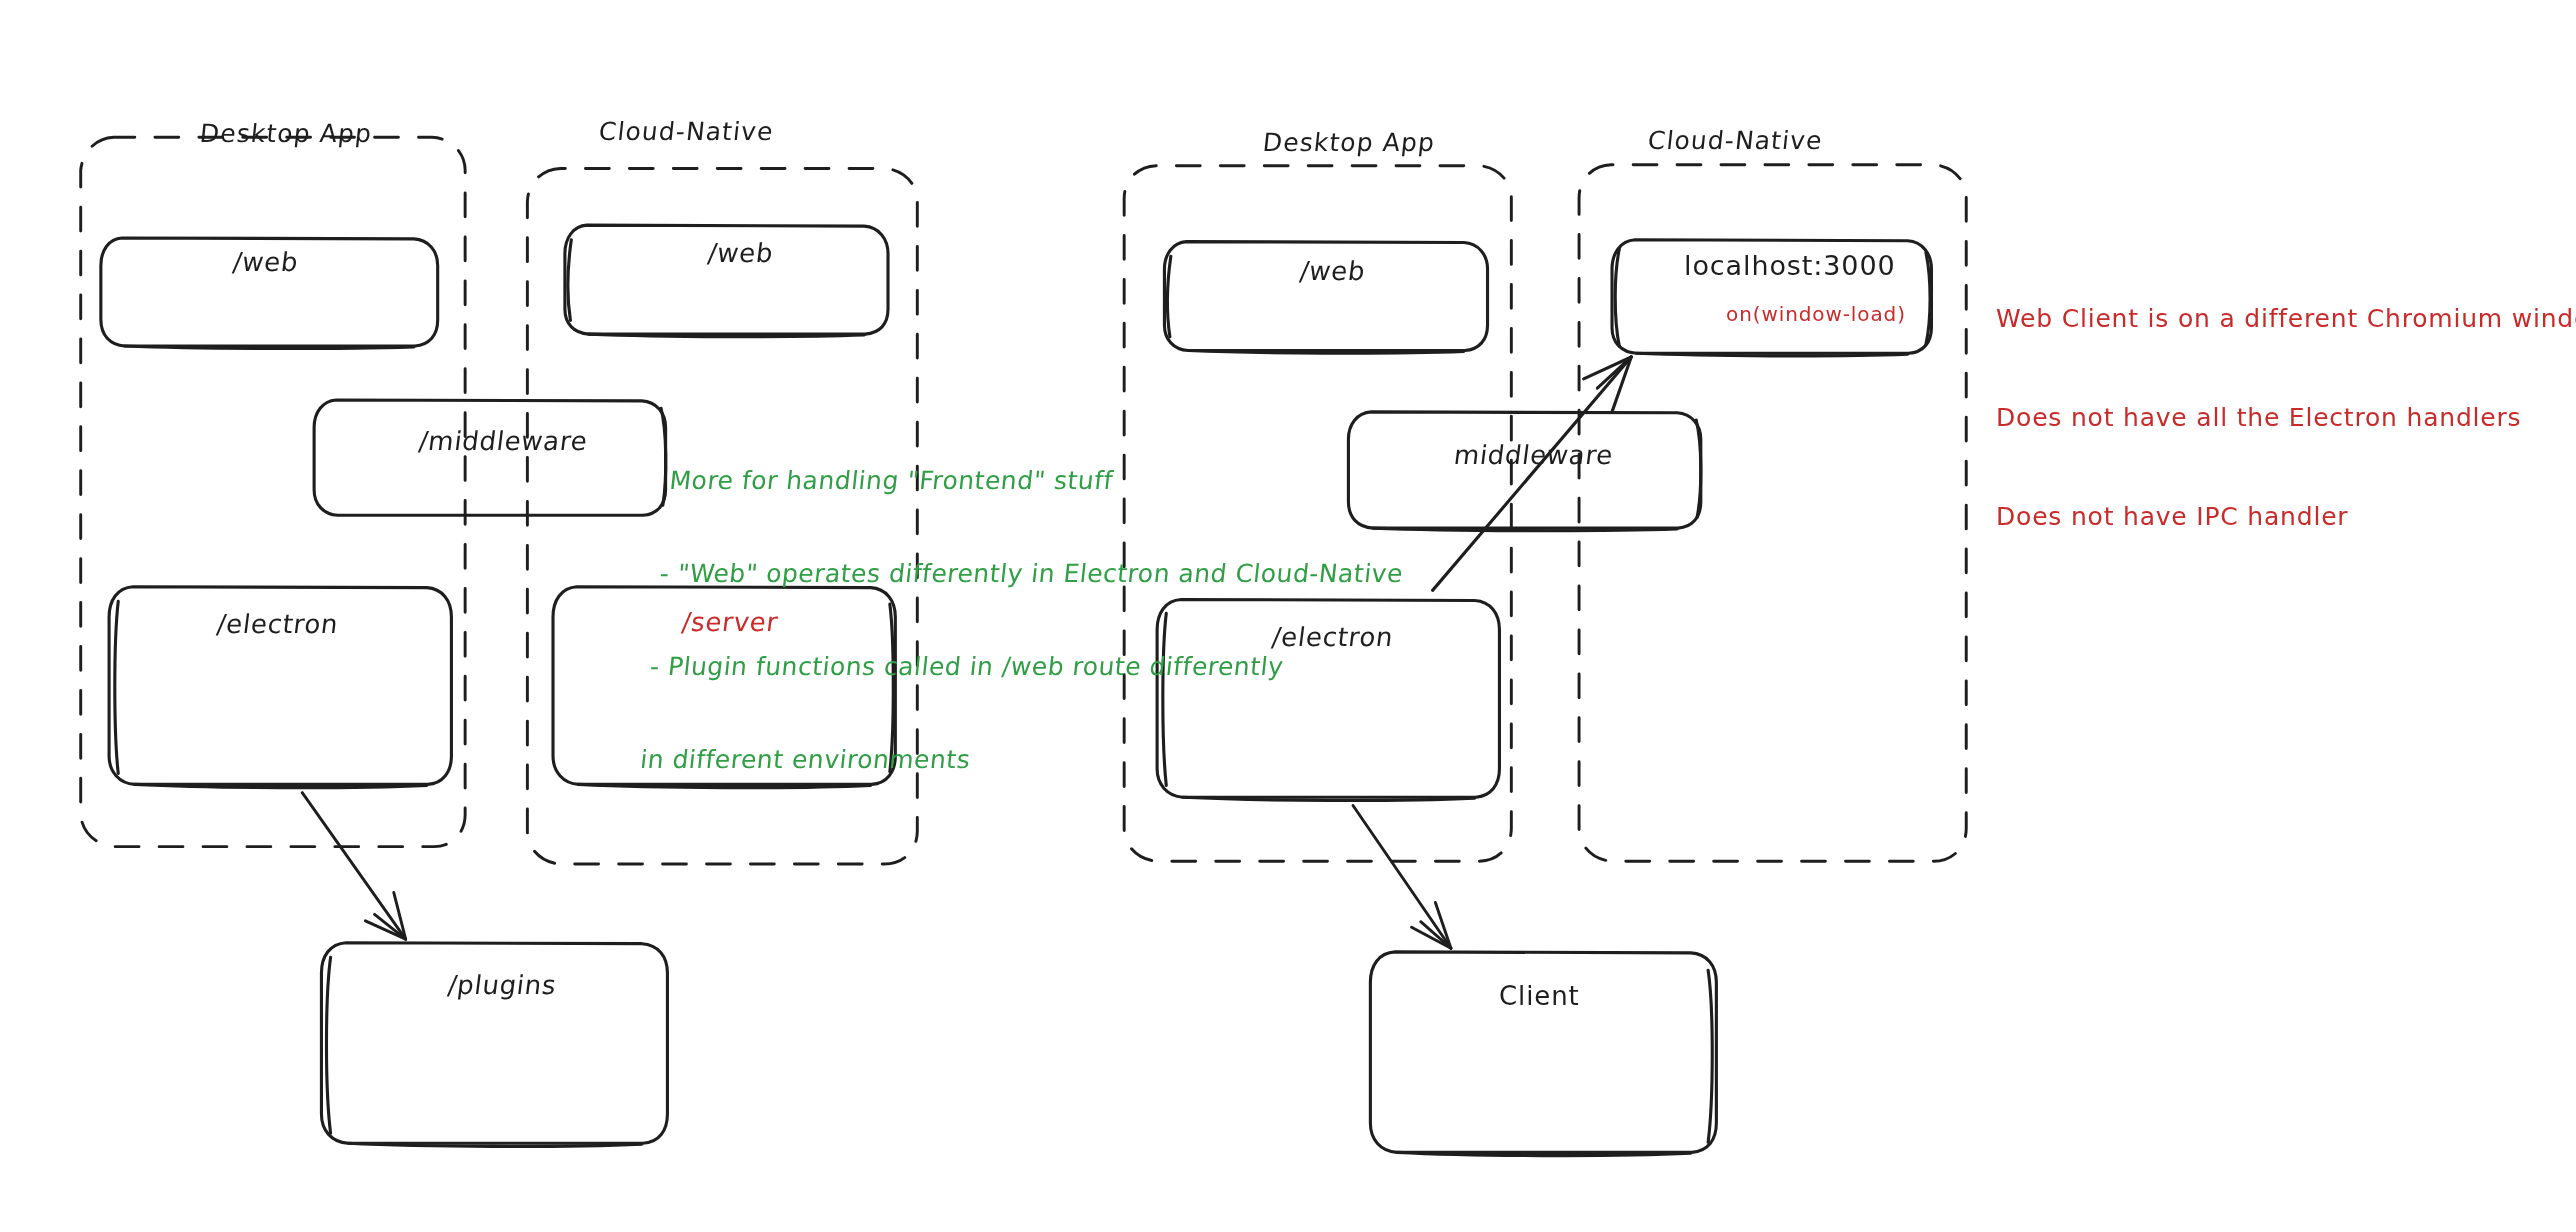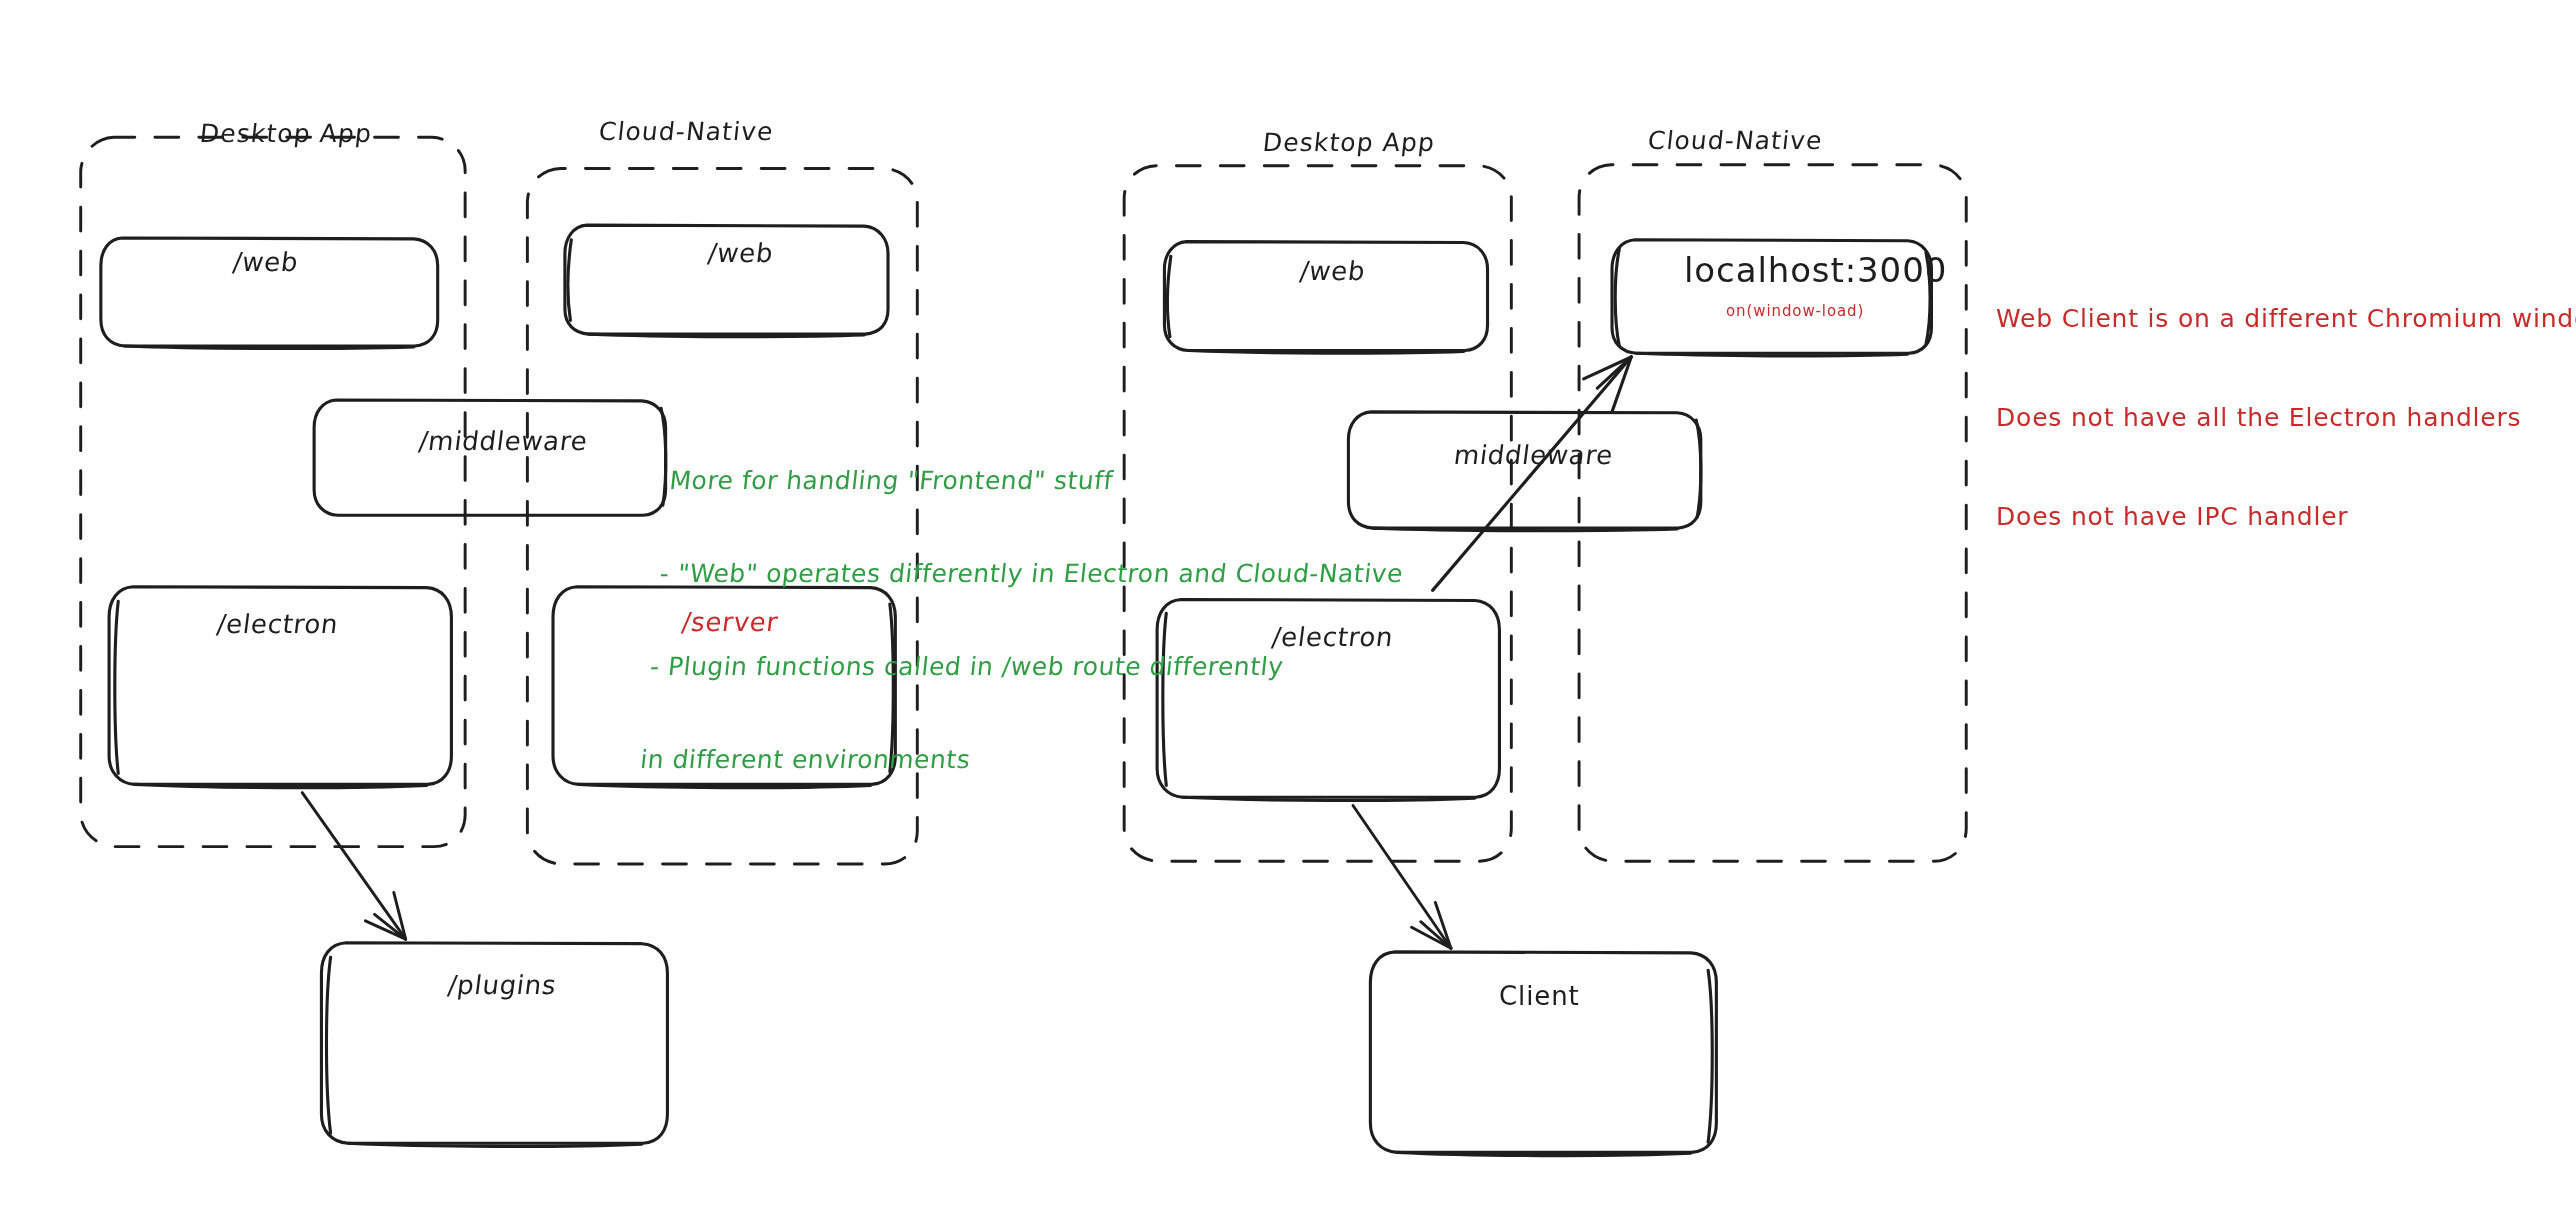--- a/index.html
+++ b/index.html
@@ -195,23 +195,23 @@
     <div>- Plugin functions called in /web route differently</div>
     <div>in different environments</div>
   </div>
 
   <div class="lbl group-title" style="left:1263px; top:128px;">Desktop App</div>
 
   <div class="lbl group-title" style="left:1648px; top:126px;">Cloud-Native</div>
 
   <div class="lbl box-label" style="left:1300px; top:256px;">/web</div>
 
-  <div class="lbl box-label upright" style="left:1684px; top:250px; font-size:34px;">localhost:3000</div>
-
-  <div class="lbl box-label upright red" style="left:1726px; top:302px; font-size:15px;">on(window-load)</div>
+  <div class="lbl box-label upright" style="left:1684px; top:250px; font-size:27px;">localhost:3000</div>
+
+  <div class="lbl box-label upright red" style="left:1726px; top:302px; font-size:20px;">on(window-load)</div>
 
   <div class="lbl box-label" style="left:1454px; top:440px;">middleware</div>
 
   <div class="lbl box-label" style="left:1272px; top:622px;">/electron</div>
 
   <div class="lbl box-label upright" style="left:1499px; top:981px;">Client</div>
 
   <div class="lbl note upright red" style="left:1996px; top:236px;">
     <div>Web Client is on a different Chromium window</div>
     <div>Does not have all the Electron handlers</div>

